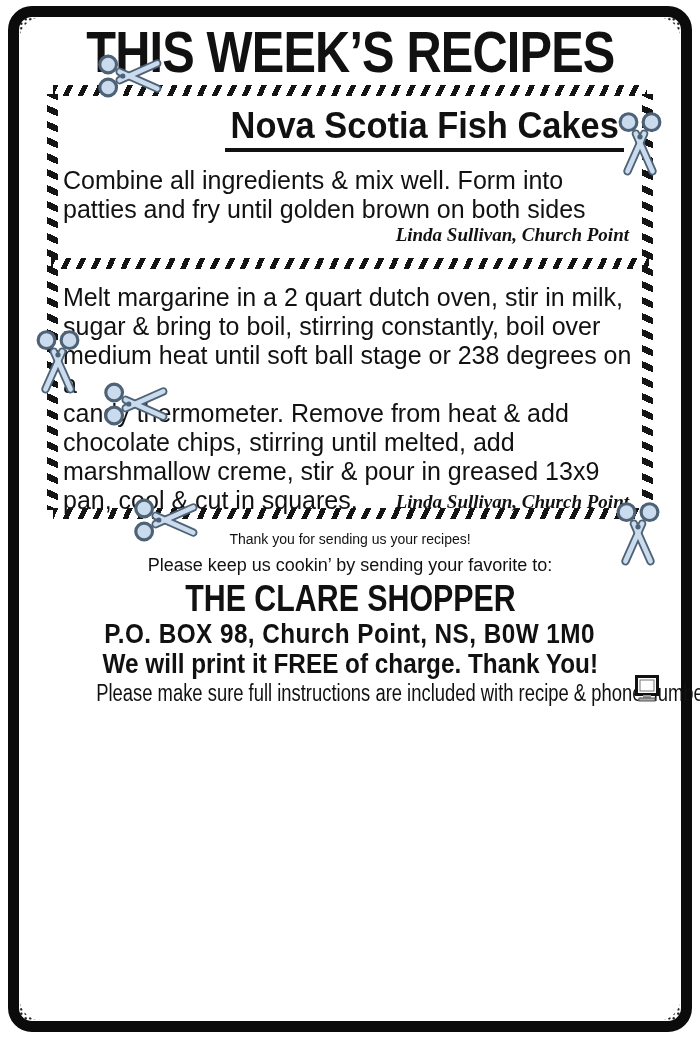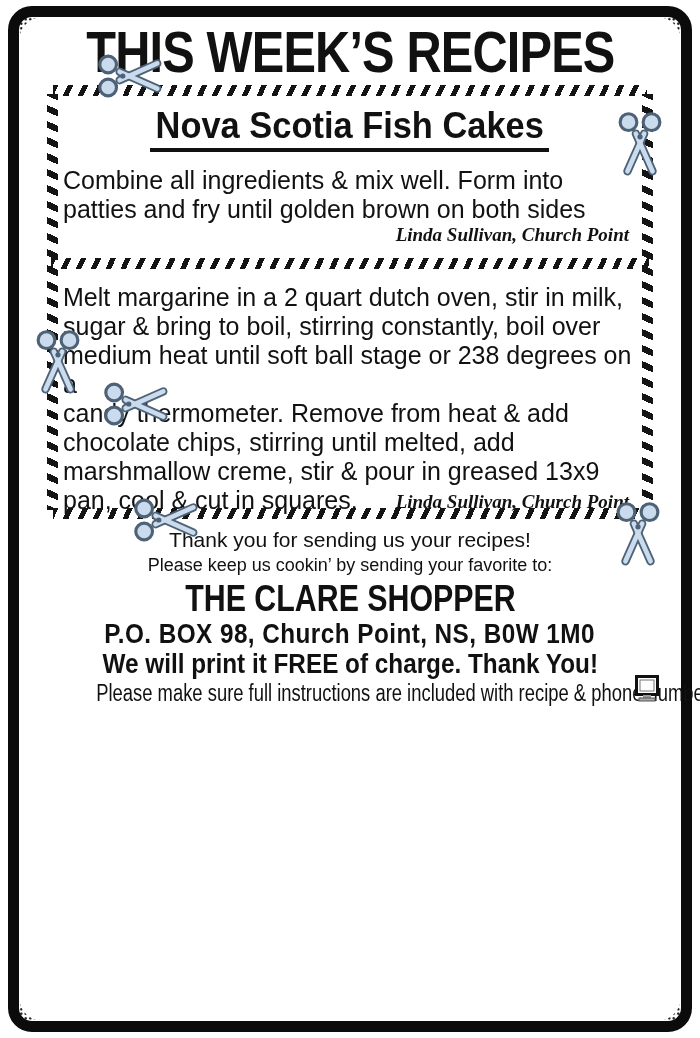--- a/index.html
+++ b/index.html
@@ -21,21 +21,21 @@
   .coupon { position:relative; margin:2px 28px 0; padding:16px 14px 6px; }
   .b-top, .b-bottom { position:absolute; left:6px; right:6px; height:11px;
       background: repeating-linear-gradient(115deg, #141414 0 5px, transparent 5px 13.5px); }
   .b-top { top:0; } .b-bottom { bottom:0; }
   .b-left, .b-right { position:absolute; top:9px; bottom:9px; width:11px;
       background: repeating-linear-gradient(205deg, #141414 0 6px, transparent 6px 14.5px); }
   .b-left { left:0; } .b-right { right:0; }
   .divider { height:11px; margin:12px -10px 2px;
       background: repeating-linear-gradient(115deg, #141414 0 5px, transparent 5px 13.5px); }
 
-  .recipe-title { text-align:center; margin:4px 0 6px; white-space:nowrap; }
+  .recipe-title { text-align:right; margin:4px 0 6px; white-space:nowrap; }
   .recipe-title .t { display:inline-block; font-weight:bold; font-size:37px; line-height:42px;
                      transform:scaleX(0.93); transform-origin:center;
                      border-bottom:4px solid #111; padding:0 6px 1px; }
 
   .ing-grid { display:grid; grid-template-columns:338px 1fr; padding-left:6px;
               font-size:23px; line-height:25px; margin-top:12px; }
   .ing-grid > div { white-space:pre-line; }
 
   .instr { font-size:25px; line-height:29px; white-space:pre-line; padding:0 2px; margin-top:14px; }
   .attrib { font-family:Liberation Serif, serif; font-style:italic; font-weight:bold;
@@ -44,21 +44,21 @@
 
   
   .sc { position:absolute; width:118px; height:46px; z-index:3; }
   .sc svg { width:100%; height:100%; }
   .sc.vert { width:46px; height:70px; }
   .sc.vert svg { transform:rotate(90deg); transform-origin:center; width:70px; height:46px; margin-left:-12px; margin-top:12px; }
 
   
   .footer { text-align:center; margin-top:8px; position:relative; }
   .cx { display:inline-block; transform-origin:center; white-space:nowrap; }
-  .f-thanks1 { font-size:21px; line-height:25px; }
+  .f-thanks1 { font-size:14px; line-height:25px; }
   .f-thanks2 { font-size:18px; line-height:27px; }
   .f-org .cx  { font-weight:bold; font-size:37px; line-height:40px; transform:scaleX(0.82); }
   .f-addr .cx { font-weight:bold; font-size:27px; line-height:30px; transform:scaleX(0.9); letter-spacing:0.5px; }
   .f-free .cx { font-weight:bold; font-size:27px; line-height:31px; transform:scaleX(0.9); }
   .f-note .cx { font-size:23px; line-height:27px; transform:scaleX(0.8); white-space:pre; }
 
   .computer { position:absolute; right:22px; top:148px; width:24px; height:28px; }
 </style>
 </head>
 <body>

